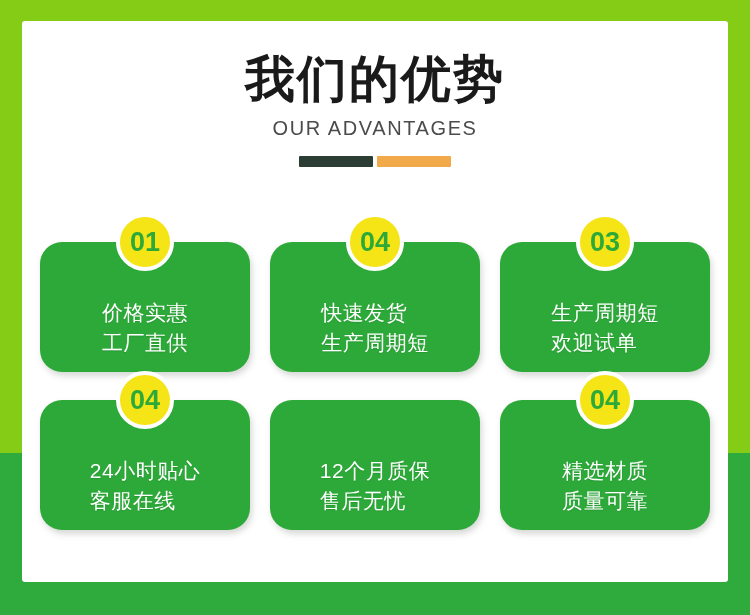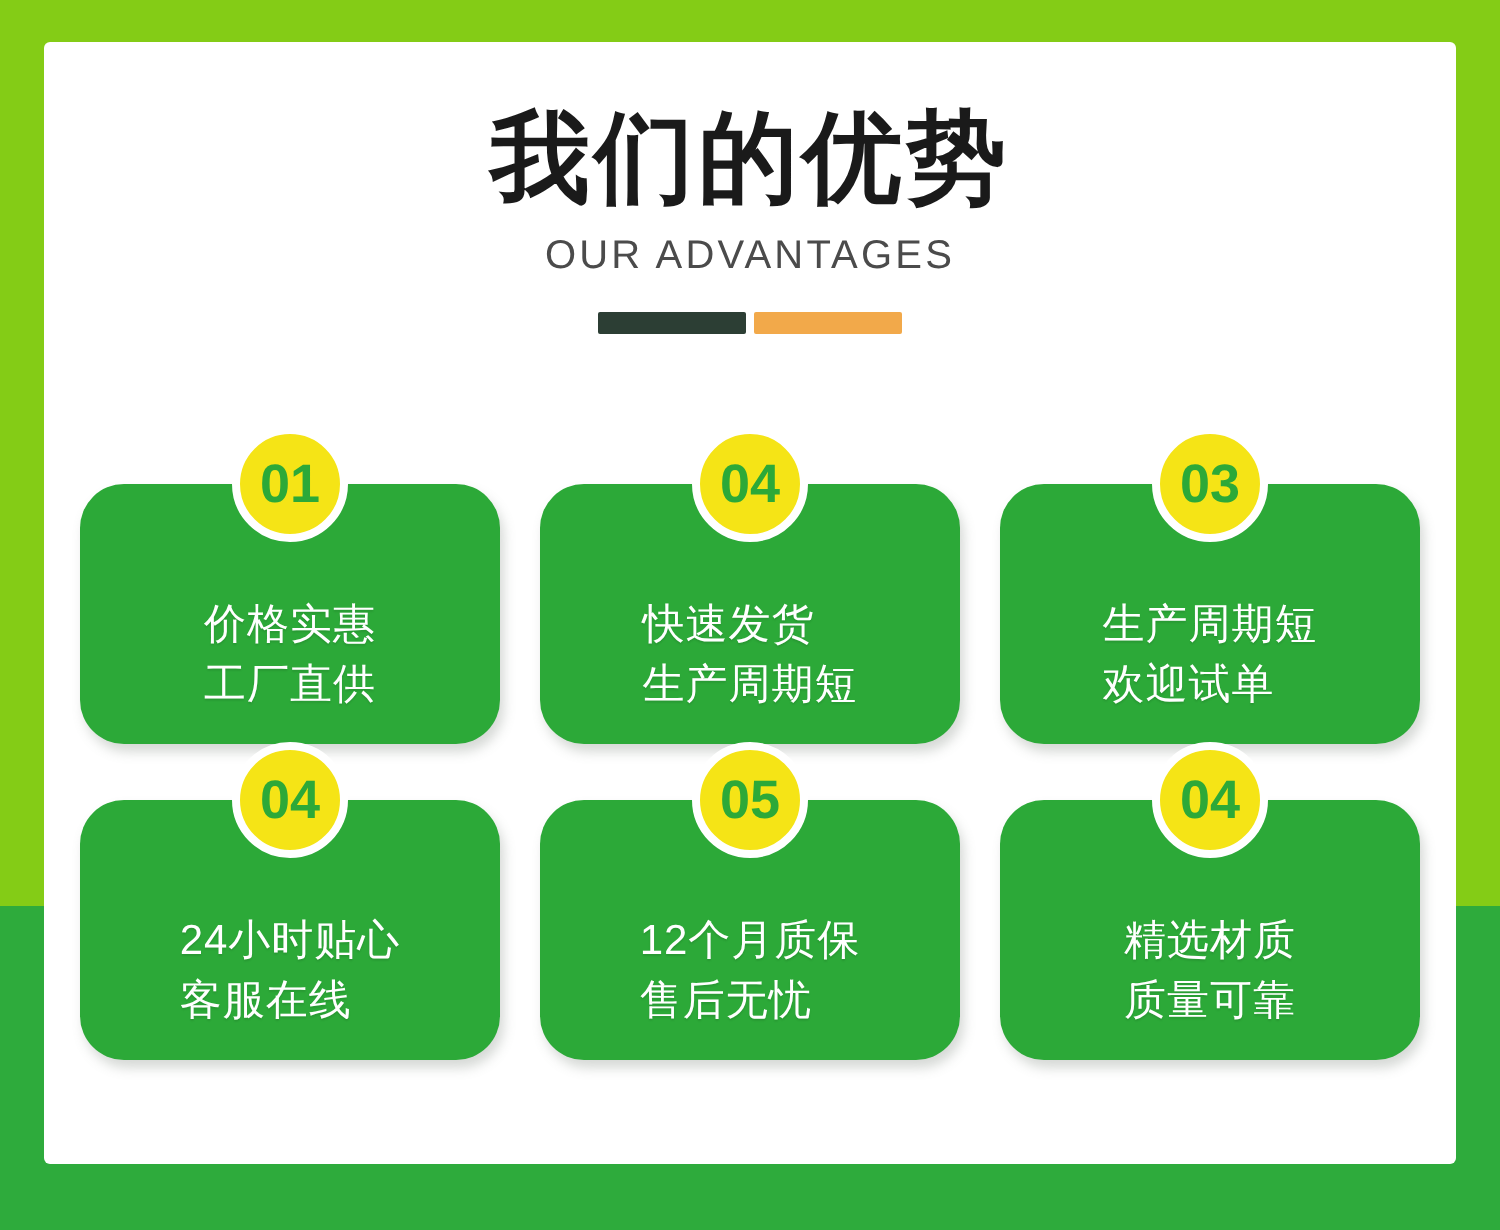--- a/index.html
+++ b/index.html
@@ -190,21 +190,20 @@
 
       <div class="card">
         <div class="badge">04</div>
         <div class="card-text">
           <span class="line">24小时贴心</span>
           <span class="line">客服在线</span>
         </div>
       </div>
 
       <div class="card">
-        <div class="badge">05</div>
         <div class="card-text">
           <span class="line">12个月质保</span>
           <span class="line">售后无忧</span>
         </div>
       </div>
 
       <div class="card">
         <div class="badge">04</div>
         <div class="card-text">
           <span class="line">精选材质</span>

